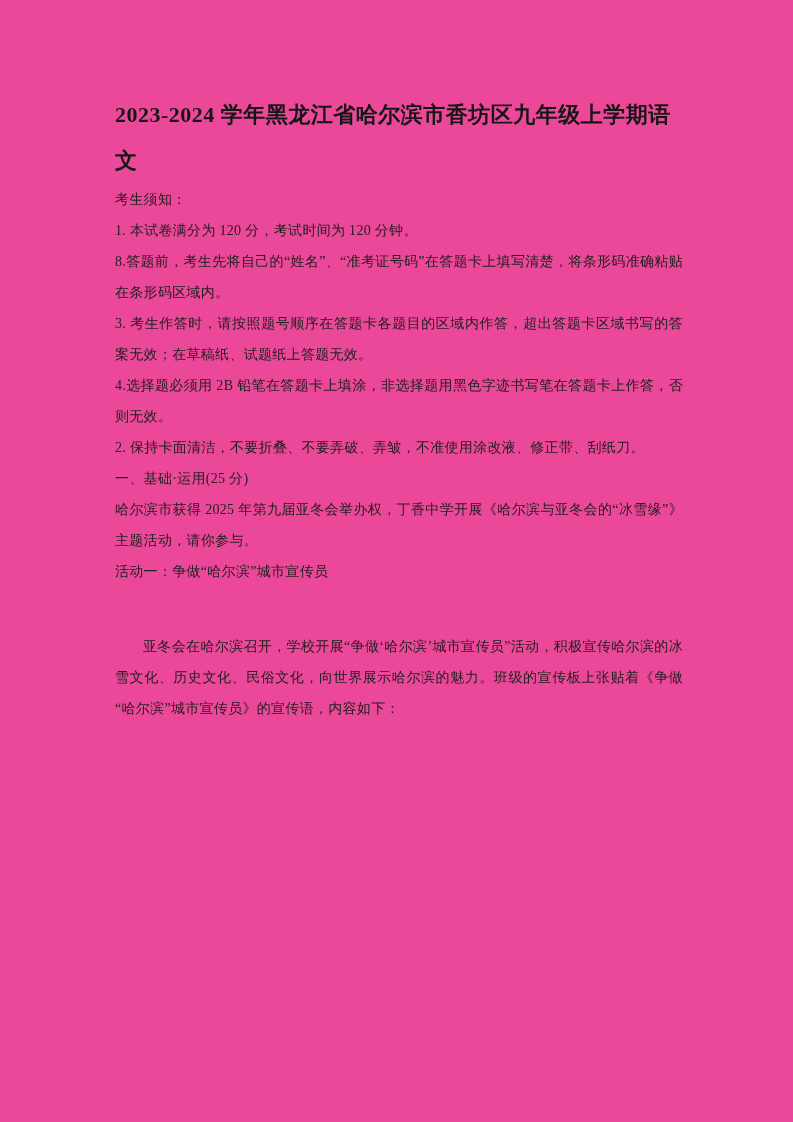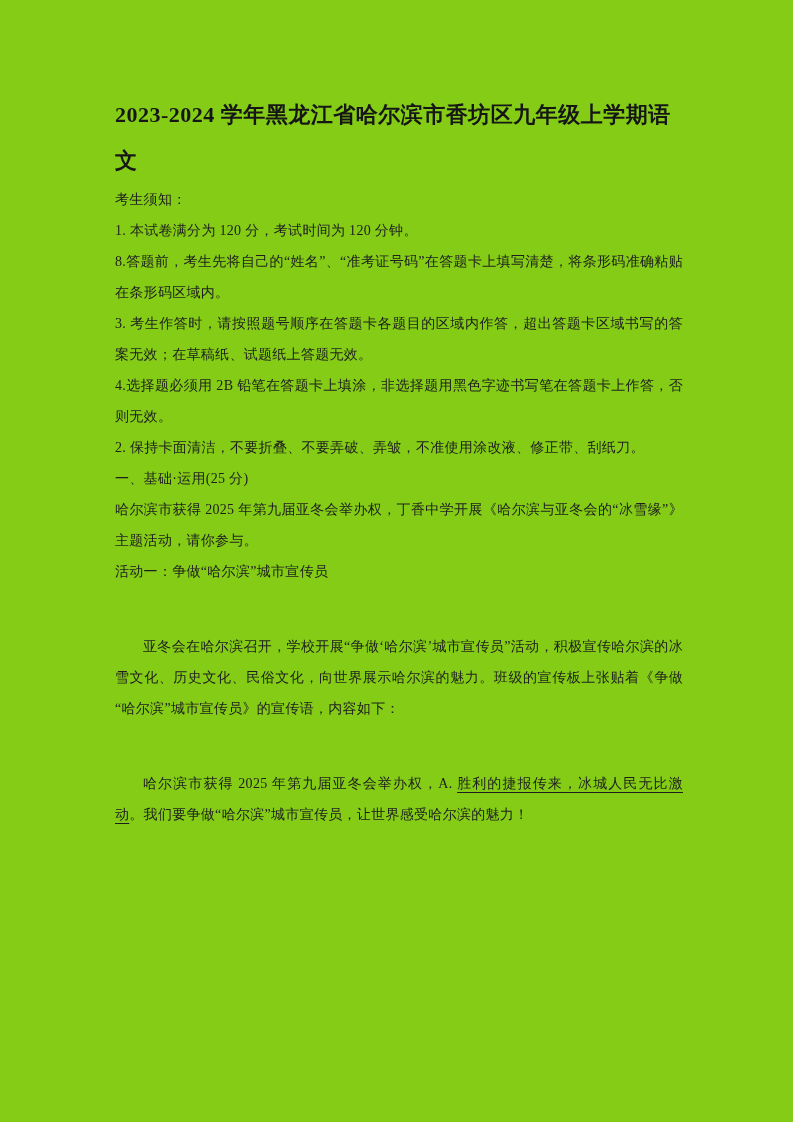--- a/index.html
+++ b/index.html
@@ -4,21 +4,21 @@
 <style>
   html, body {
     margin: 0;
     padding: 0;
     background: #ffffff;
   }
   .page {
     position: relative;
     width: 793px;
     height: 1122px;
-    background: #84cc16;
+    background: #ec4899;
     color: #1e1e1e;
     font-family: "Liberation Serif", "DejaVu Serif", serif;
     overflow: hidden;
     box-sizing: border-box;
   }
   .content {
     box-sizing: border-box;
     padding: 92px 110px 0 115px;
   }
   h1.doc-title {
@@ -62,19 +62,18 @@
     <p class="line">3. 考生作答时，请按照题号顺序在答题卡各题目的区域内作答，超出答题卡区域书写的答案无效；在草稿纸、试题纸上答题无效。</p>
     <p class="line">4.选择题必须用 2B 铅笔在答题卡上填涂，非选择题用黑色字迹书写笔在答题卡上作答，否则无效。</p>
     <p class="line">2. 保持卡面清洁，不要折叠、不要弄破、弄皱，不准使用涂改液、修正带、刮纸刀。</p>
 
     <p class="line">一、基础·运用(25 分)</p>
     <p class="line">哈尔滨市获得 2025 年第九届亚冬会举办权，丁香中学开展《哈尔滨与亚冬会的“冰雪缘”》主题活动，请你参与。</p>
     <p class="line">活动一：争做“哈尔滨”城市宣传员</p>
 
     <p class="line indent">亚冬会在哈尔滨召开，学校开展“争做‘哈尔滨’城市宣传员”活动，积极宣传哈尔滨的冰雪文化、历史文化、民俗文化，向世界展示哈尔滨的魅力。班级的宣传板上张贴着《争做“哈尔滨”城市宣传员》的宣传语，内容如下：</p>
 
-    <p class="line indent"><span>哈尔滨市获得 2025 年第九届亚冬会举办权，A. </span><u>胜利的捷报传来，冰城人民无比激动</u><span>。我们要争做“哈尔滨”城市宣传员，让世界感受哈尔滨的魅力！</span></p>
 
 
 
 
   </div>
 </div>
 
 </body></html>

